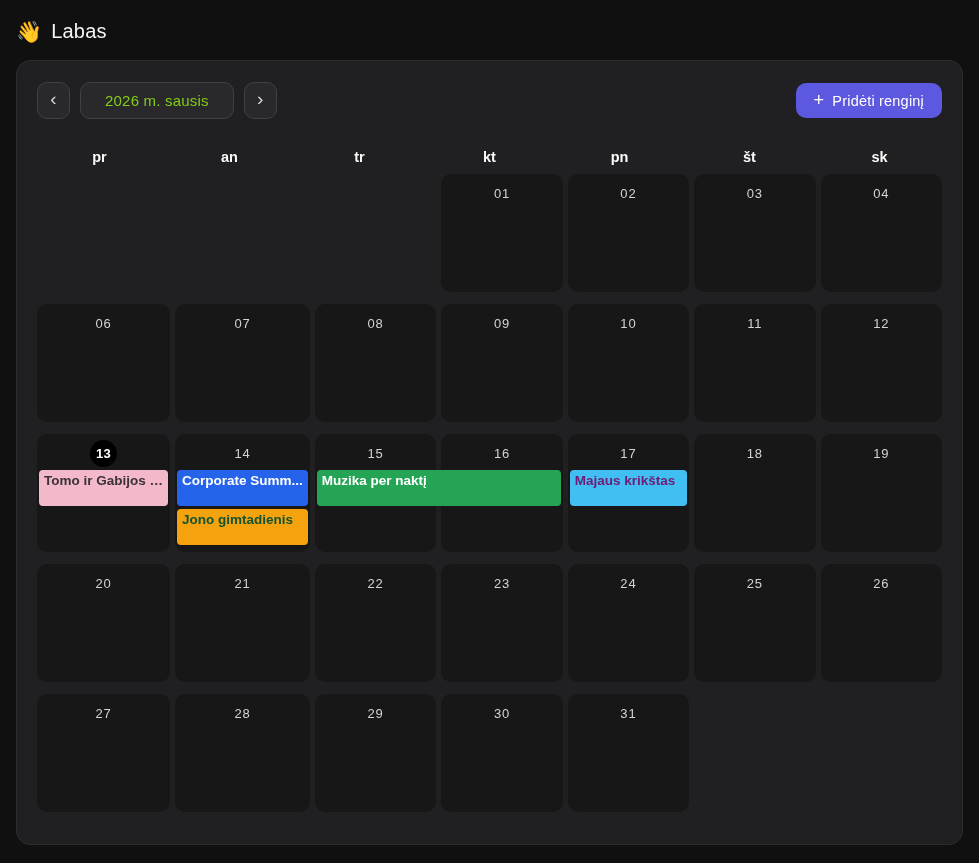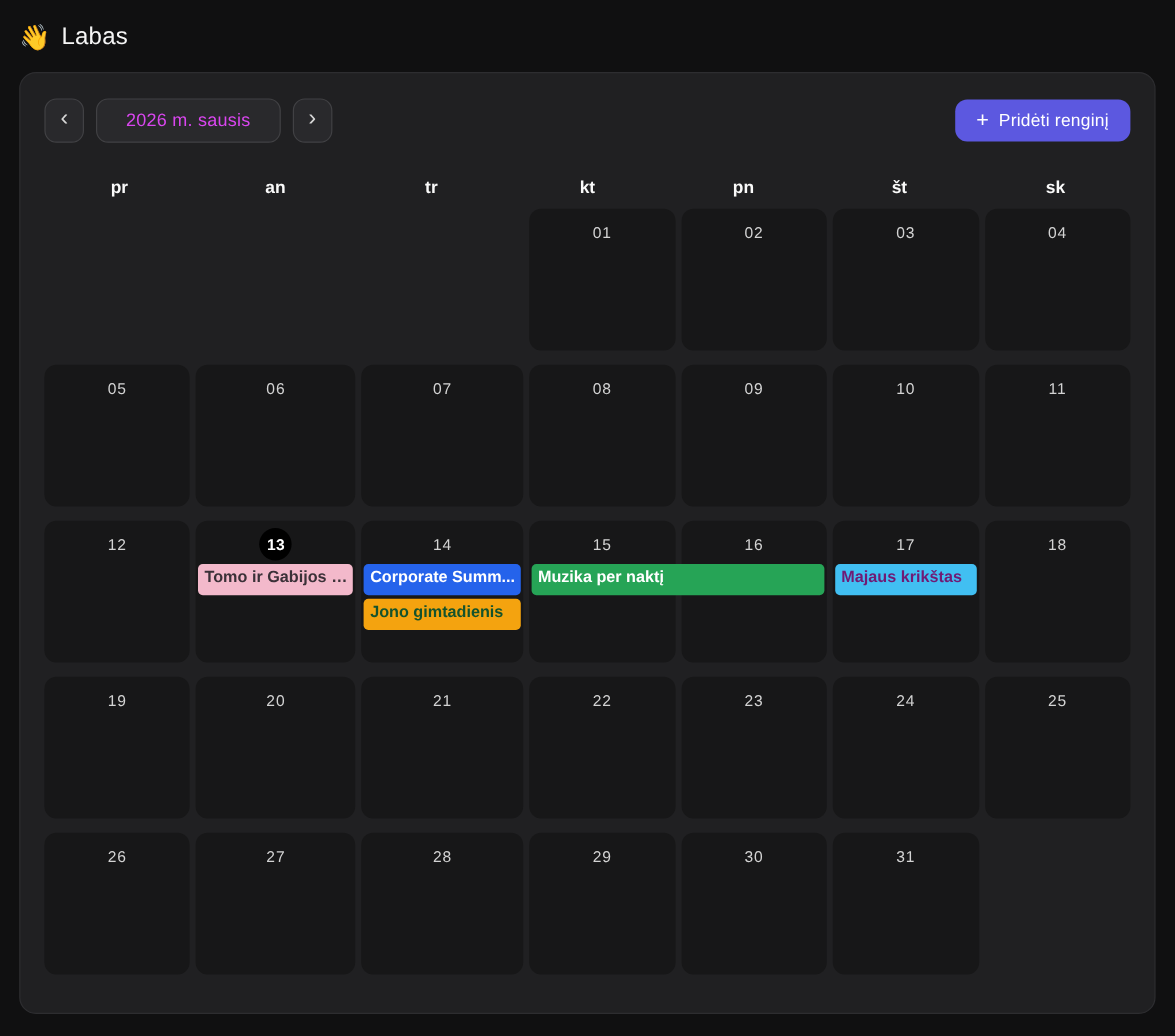--- a/index.html
+++ b/index.html
@@ -27,21 +27,21 @@
     background: #202022;
     border: 1px solid #2d2d30;
     border-radius: 14px;
     padding: 21px 20px 20px 20px;
   }
 
   
   .toolbar { display: flex; align-items: center; justify-content: space-between; height: 37px; }
   .nav-group { display: flex; align-items: center; gap: 10px; }
   .nav-btn, .month-btn {
-    background: #29292c; border: 1px solid #414144; color: #d946ef;
+    background: #29292c; border: 1px solid #414144; color: #84cc16;
     border-radius: 10px; height: 37px; cursor: pointer;
     display: flex; align-items: center; justify-content: center;
     font-family: inherit;
   }
   .nav-btn { width: 33px; font-size: 19px; font-weight: 500; padding-bottom: 3px; color: #d7d7d7; }
   .month-btn { padding: 0 24px; font-size: 15px; font-weight: 500; letter-spacing: .2px; }
   .add-btn {
     background: #5c58e0; border: none; color: #ffffff;
     height: 35px; padding: 0 18px; border-radius: 10px; cursor: pointer;
     display: flex; align-items: center; gap: 8px;
@@ -73,21 +73,21 @@
   }
   .day-num { font-size: 13px; color: #d3d3d3; letter-spacing: .8px; font-weight: 500; }
   .today-circle {
     width: 27px; height: 27px; border-radius: 50%;
     background: #665ae6; color: #ffffff;
     display: flex; align-items: center; justify-content: center;
     font-size: 13px; font-weight: 600; letter-spacing: .3px;
   }
   .events { display: flex; flex-direction: column; gap: 3px; }
   .event {
-    height: 26px; line-height: 22px; border-radius: 4px;
+    height: 36px; line-height: 22px; border-radius: 4px;
     font-size: 13.5px; font-weight: 700; padding: 0 5px;
     white-space: nowrap; overflow: hidden;
     position: relative; z-index: 2; cursor: pointer;
   }
   .event.span-2 { width: calc(200% + 9px); }
 </style>
 </head>
 <body>
 
 <div class="app">
@@ -146,25 +146,20 @@
             <span class="day-num">03</span>
           </div>
         </div>
         <div class="cell">
           <div class="num-holder">
             <span class="day-num">04</span>
           </div>
         </div>
         <div class="cell">
           <div class="num-holder">
-            <span class="day-num">05</span>
-          </div>
-        </div>
-        <div class="cell">
-          <div class="num-holder">
             <span class="day-num">06</span>
           </div>
         </div>
         <div class="cell">
           <div class="num-holder">
             <span class="day-num">07</span>
           </div>
         </div>
         <div class="cell">
           <div class="num-holder">

